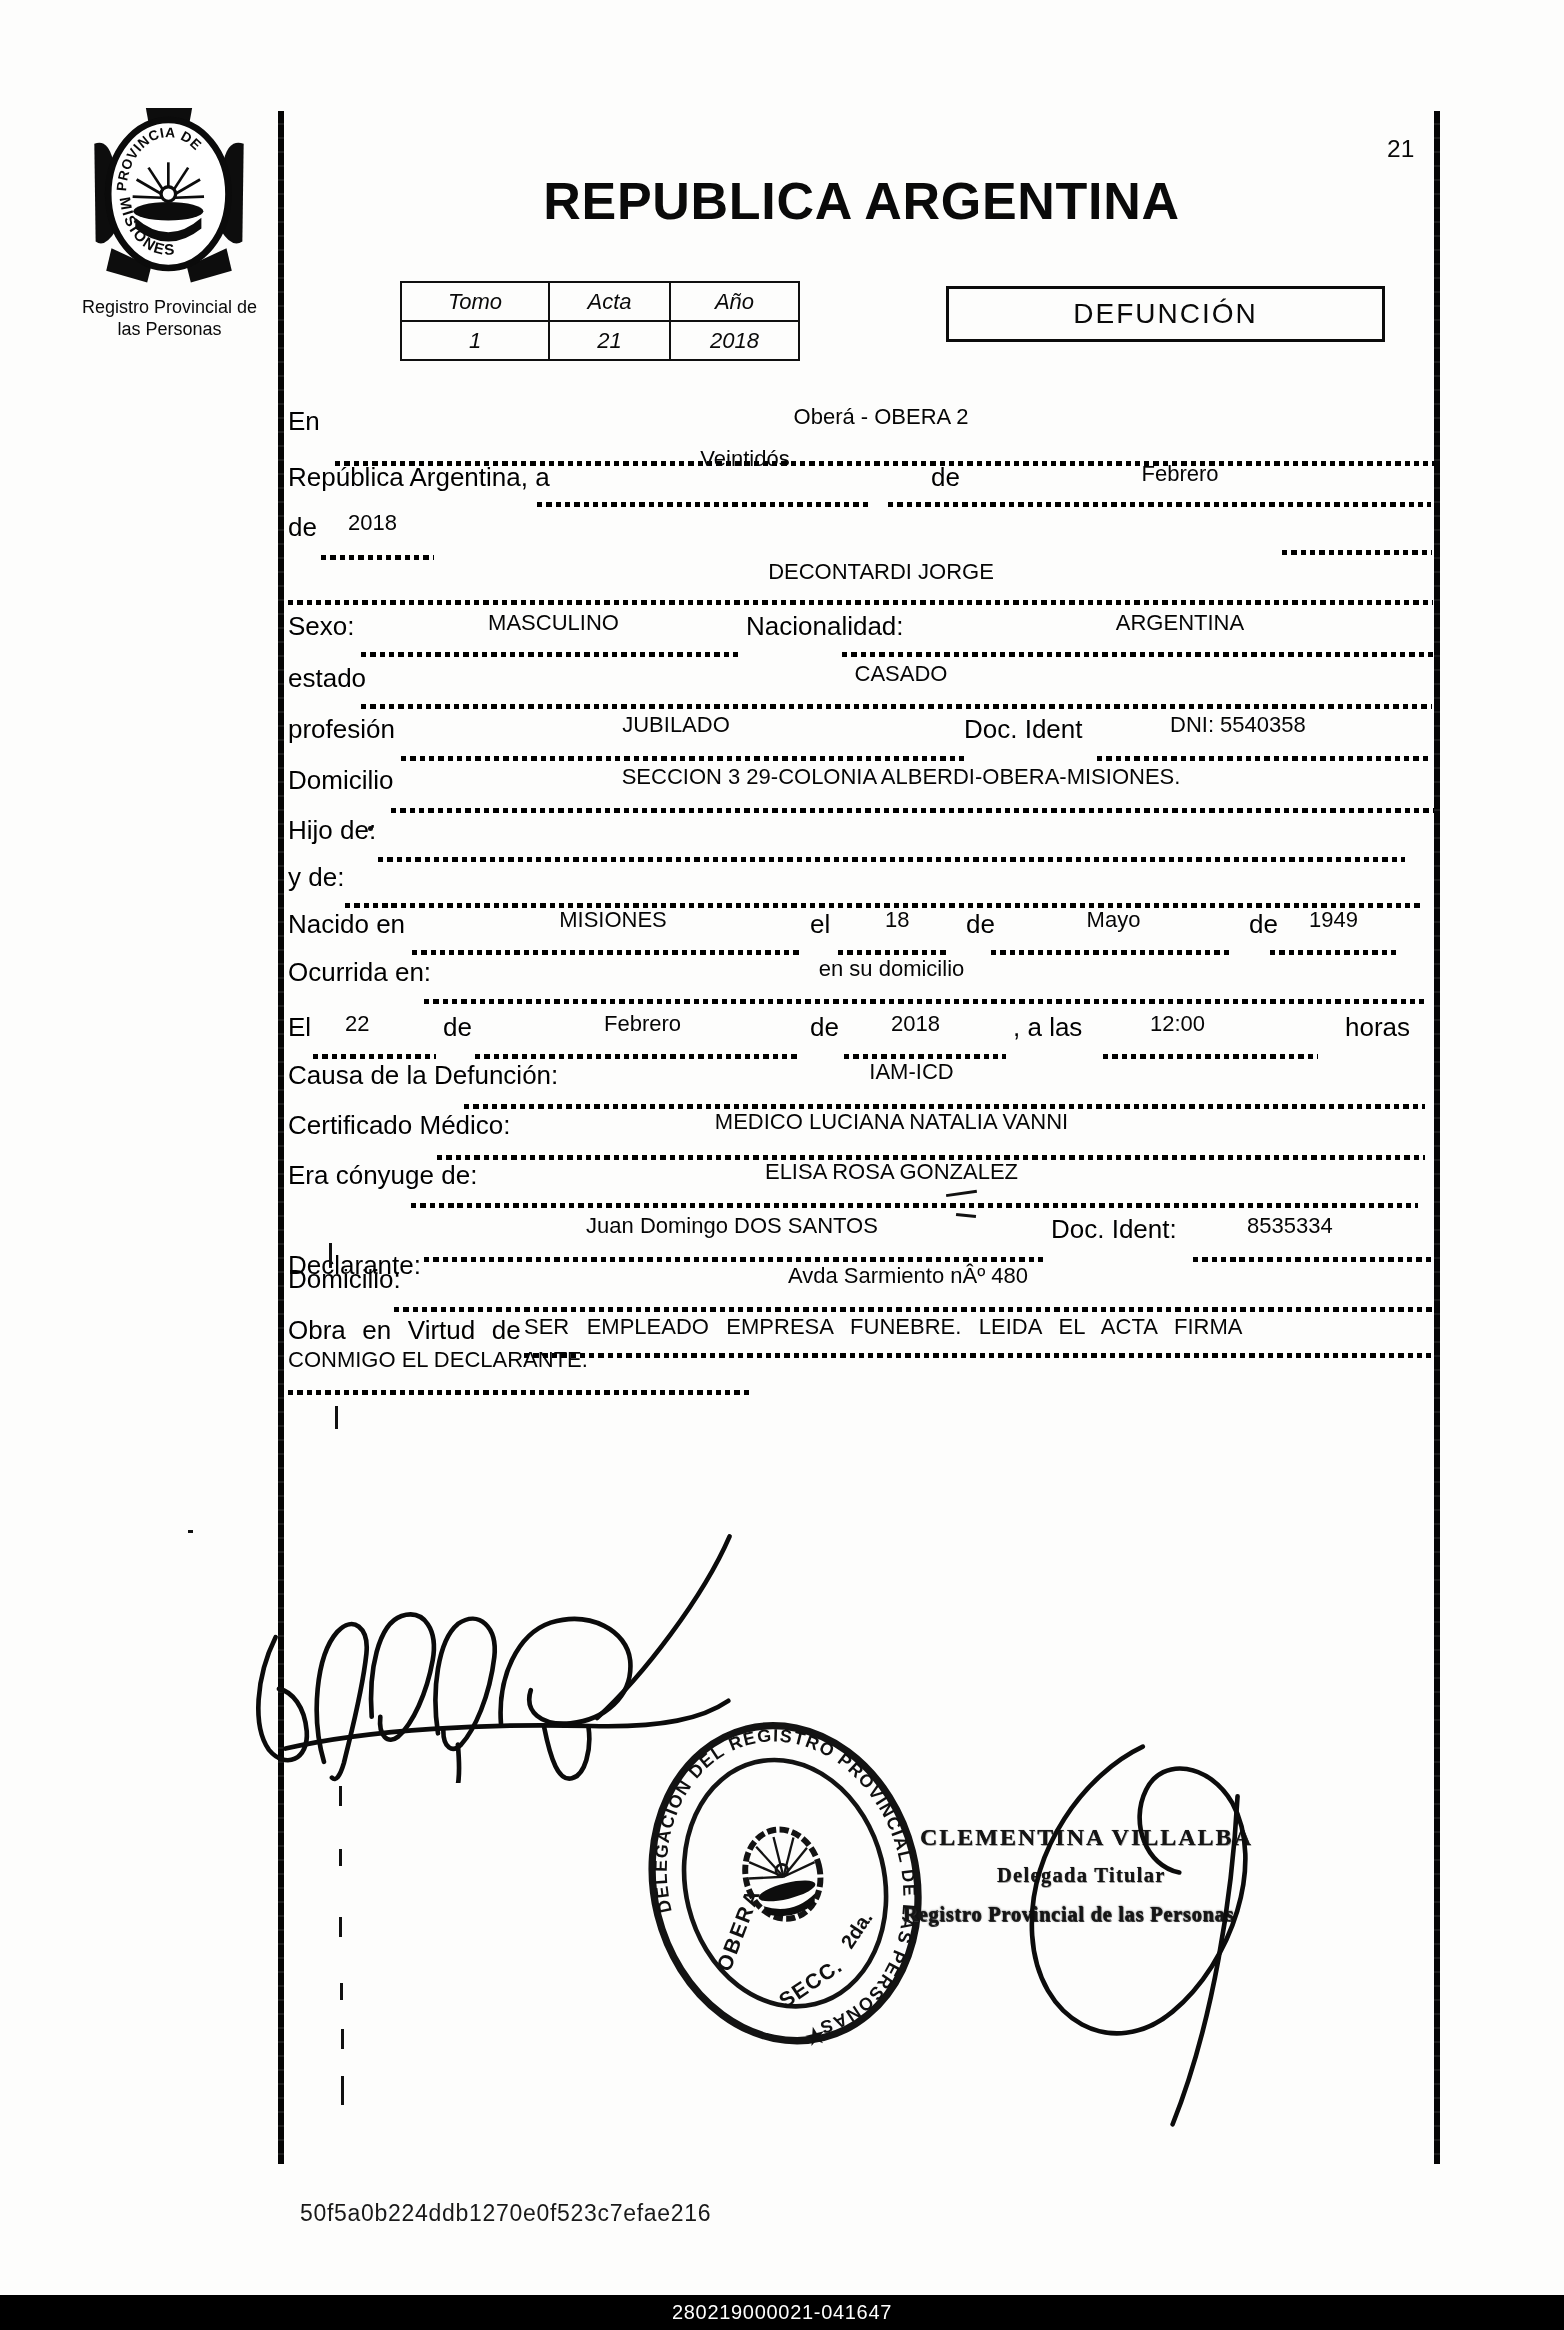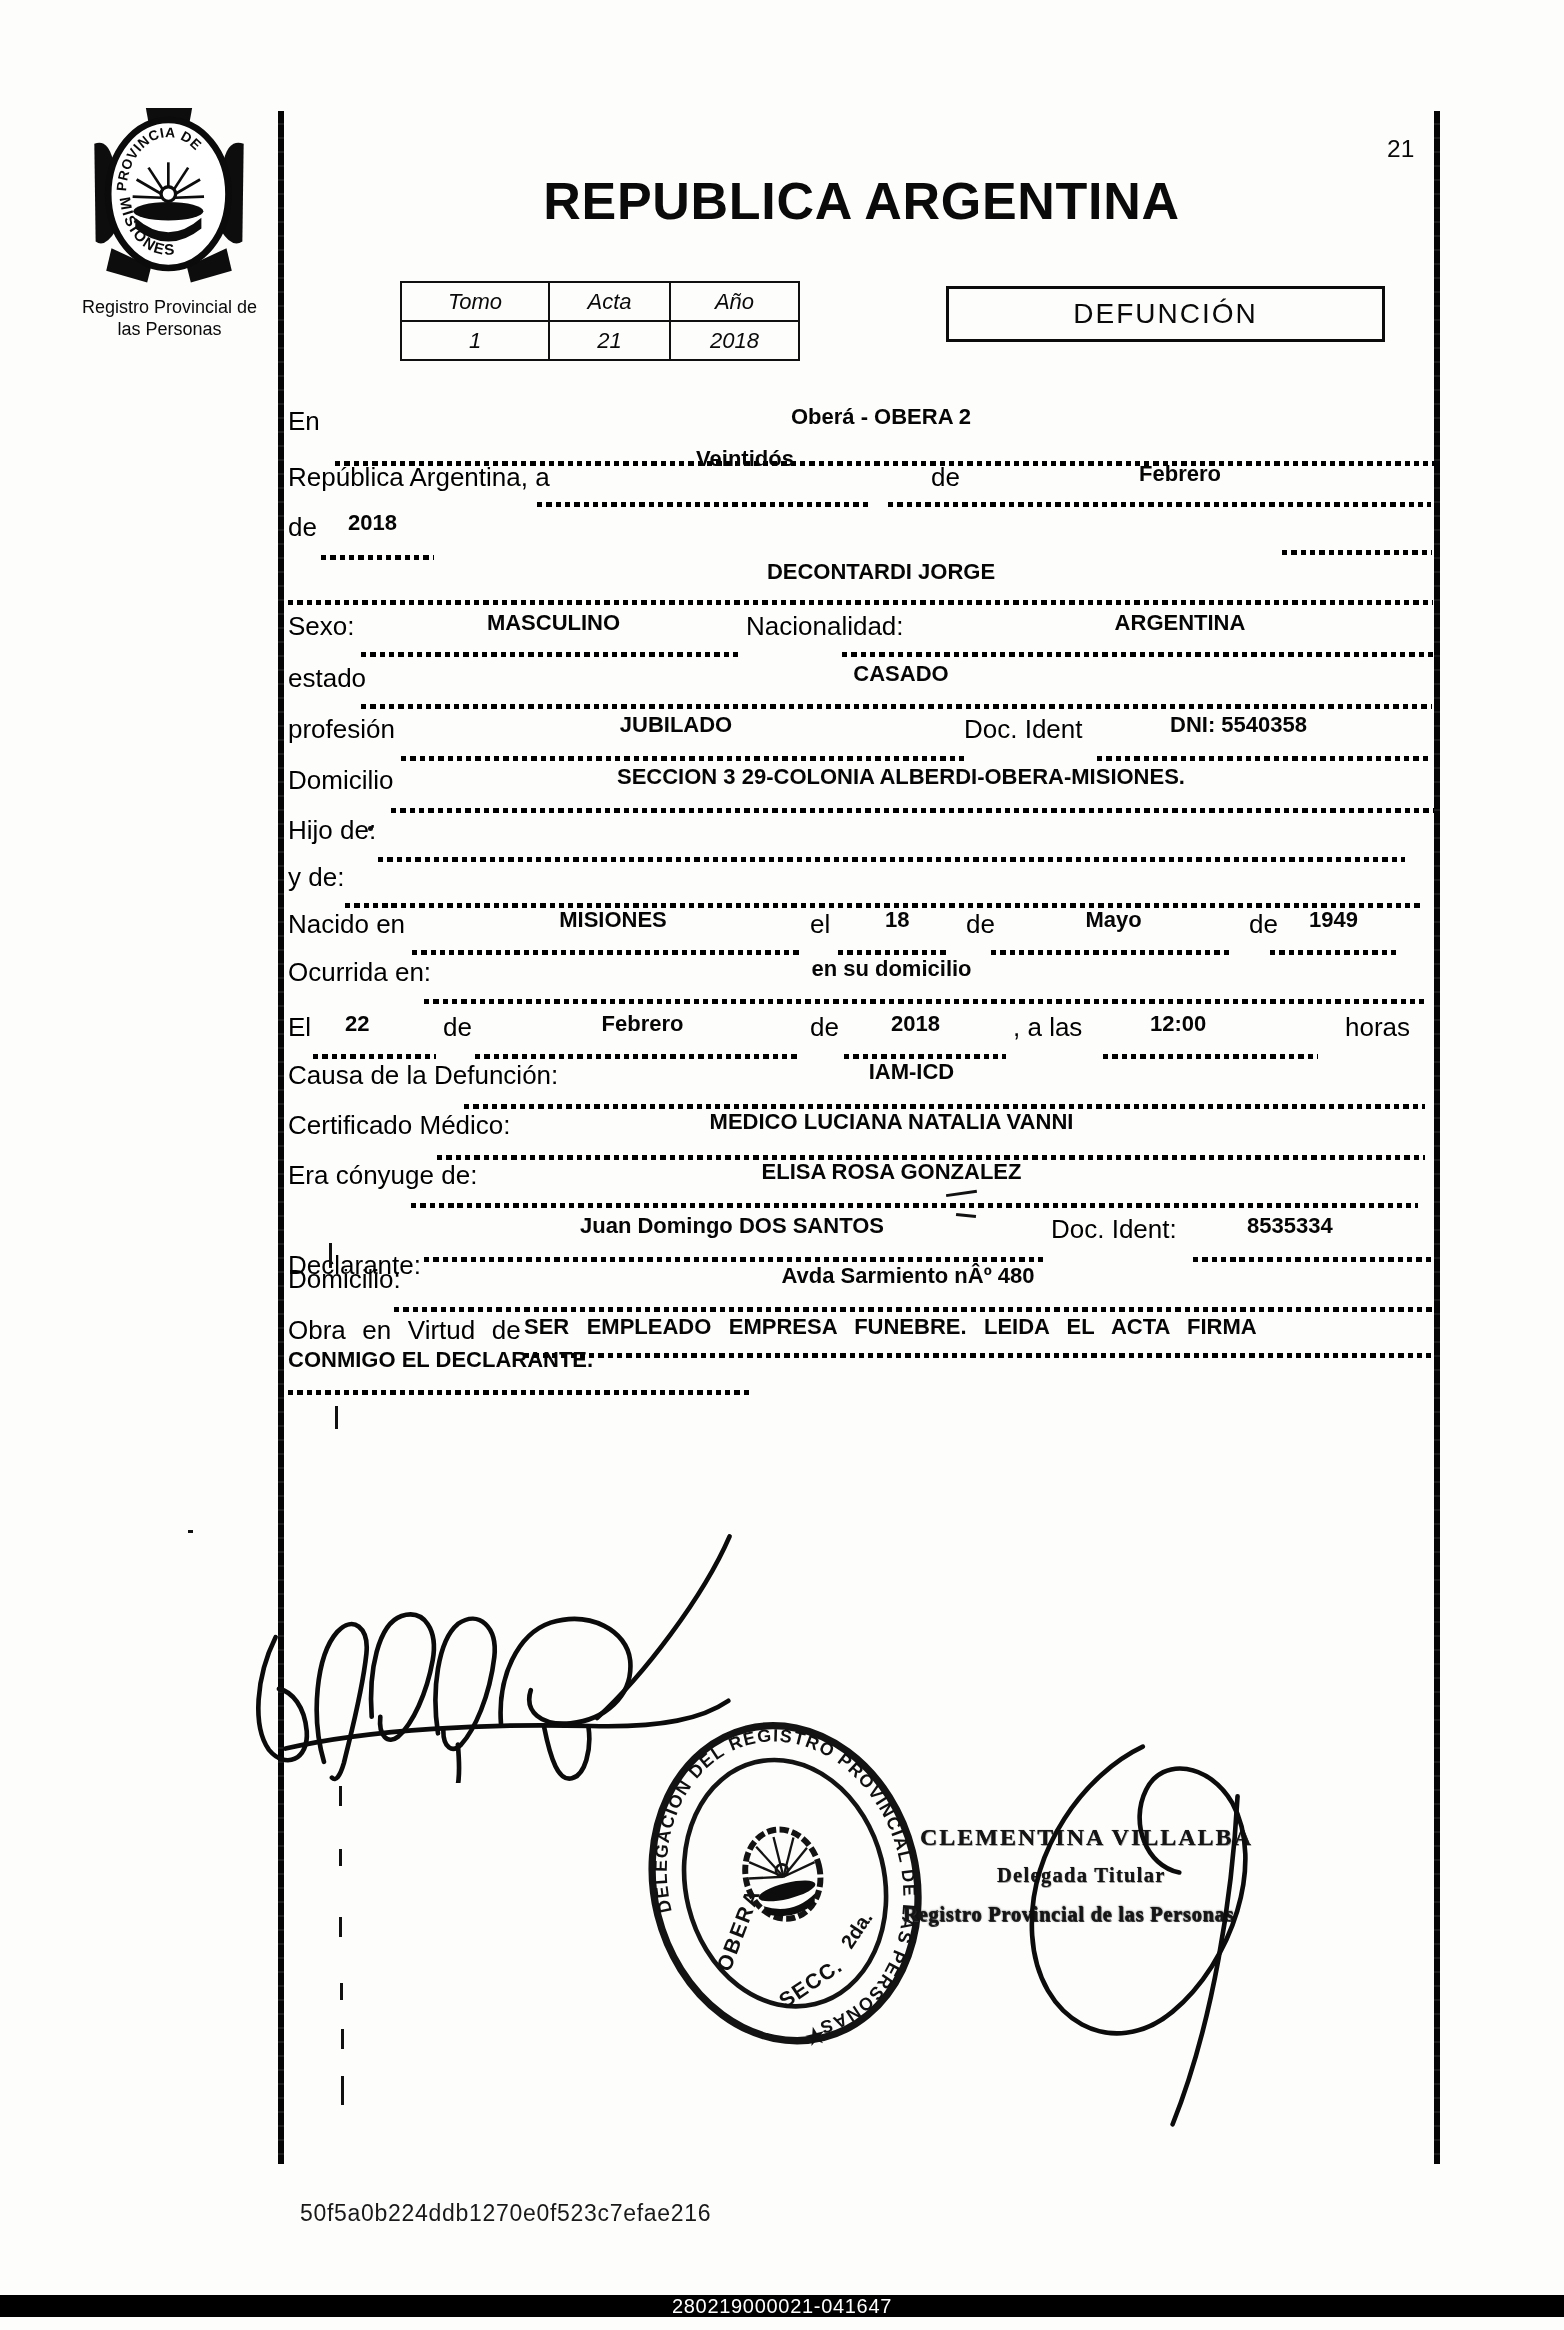--- a/index.html
+++ b/index.html
@@ -1,36 +1,36 @@
 <!DOCTYPE html>
 <html style="font-size:10.6px"><head>
 <meta charset="utf-8">
 <style>
   html,body{margin:0;padding:0;background:#e8e8e8;}
   #page{position:relative;width:1564px;height:2330px;background:#fdfdfc;overflow:hidden;
         font-family:"Liberation Sans",sans-serif;color:#0a0a0a;}
   .abs{position:absolute;}
   .lbl{position:absolute;font-size:26px;white-space:nowrap;color:#000000;text-align:right;}
-  .val{position:absolute;font-size:22px;font-weight:bold;white-space:nowrap;color:#050505;}
+  .val{position:absolute;font-size:22px;font-weight:normal;white-space:nowrap;color:#050505;}
   .ctr{text-align:center;white-space:nowrap;}
   .dots{position:absolute;height:5.3px;background:repeating-linear-gradient(90deg,#000 0 5.3px,transparent 5.3px 9.3px);}
   .vborder{position:absolute;width:6px;background:repeating-linear-gradient(180deg,#050505 0 12px,#1c1c1c 12px 14px);}
   .mark{position:absolute;background:#111;}
   #rec-table{position:absolute;left:400px;top:281px;border-collapse:collapse;}
   #rec-table td{border:2.7px solid #101010;font-size:22px;text-align:center;padding:0;height:37px;font-style:italic;}
   .cw0{width:146px;} .cw1{width:119px;} .cw2{width:127px;}
   #defuncion-box{position:absolute;left:946px;top:286px;width:433px;height:50px;border:3.3px solid #0c0c0c;
       display:flex;align-items:center;justify-content:center;font-size:28px;letter-spacing:2px;}
   #title{position:absolute;left:530px;top:171px;width:663px;text-align:center;
       font-size:52px;font-weight:bold;letter-spacing:0.7px;white-space:nowrap;}
   #page-number{position:absolute;left:1387px;top:135px;font-size:24.5px;}
   #org-name{position:absolute;left:60px;top:296px;width:219px;text-align:center;
       font-size:18px;line-height:22px;white-space:pre-line;}
   #hash-code{position:absolute;left:300px;top:2200px;font-size:23px;letter-spacing:0.7px;color:#181818;}
-  #footer-bar{position:absolute;left:0;top:2295px;width:1564px;height:22px;background:#000;
+  #footer-bar{position:absolute;left:0;top:2295px;width:1564px;height:35px;background:#000;
       display:flex;align-items:center;justify-content:center;}
   #footer-code{color:#fff;font-size:20px;letter-spacing:0.7px;}
   .stamped{font-family:"Liberation Serif",serif;font-weight:bold;color:#151515;
       text-shadow:0 0 0.7px #333,0.7px 0.7px 0 rgba(20,20,20,.35);white-space:nowrap;position:absolute;}
   svg text{font-family:"Liberation Sans",sans-serif;}
 </style>
 </head>
 <body>
 
 <div id="page">

